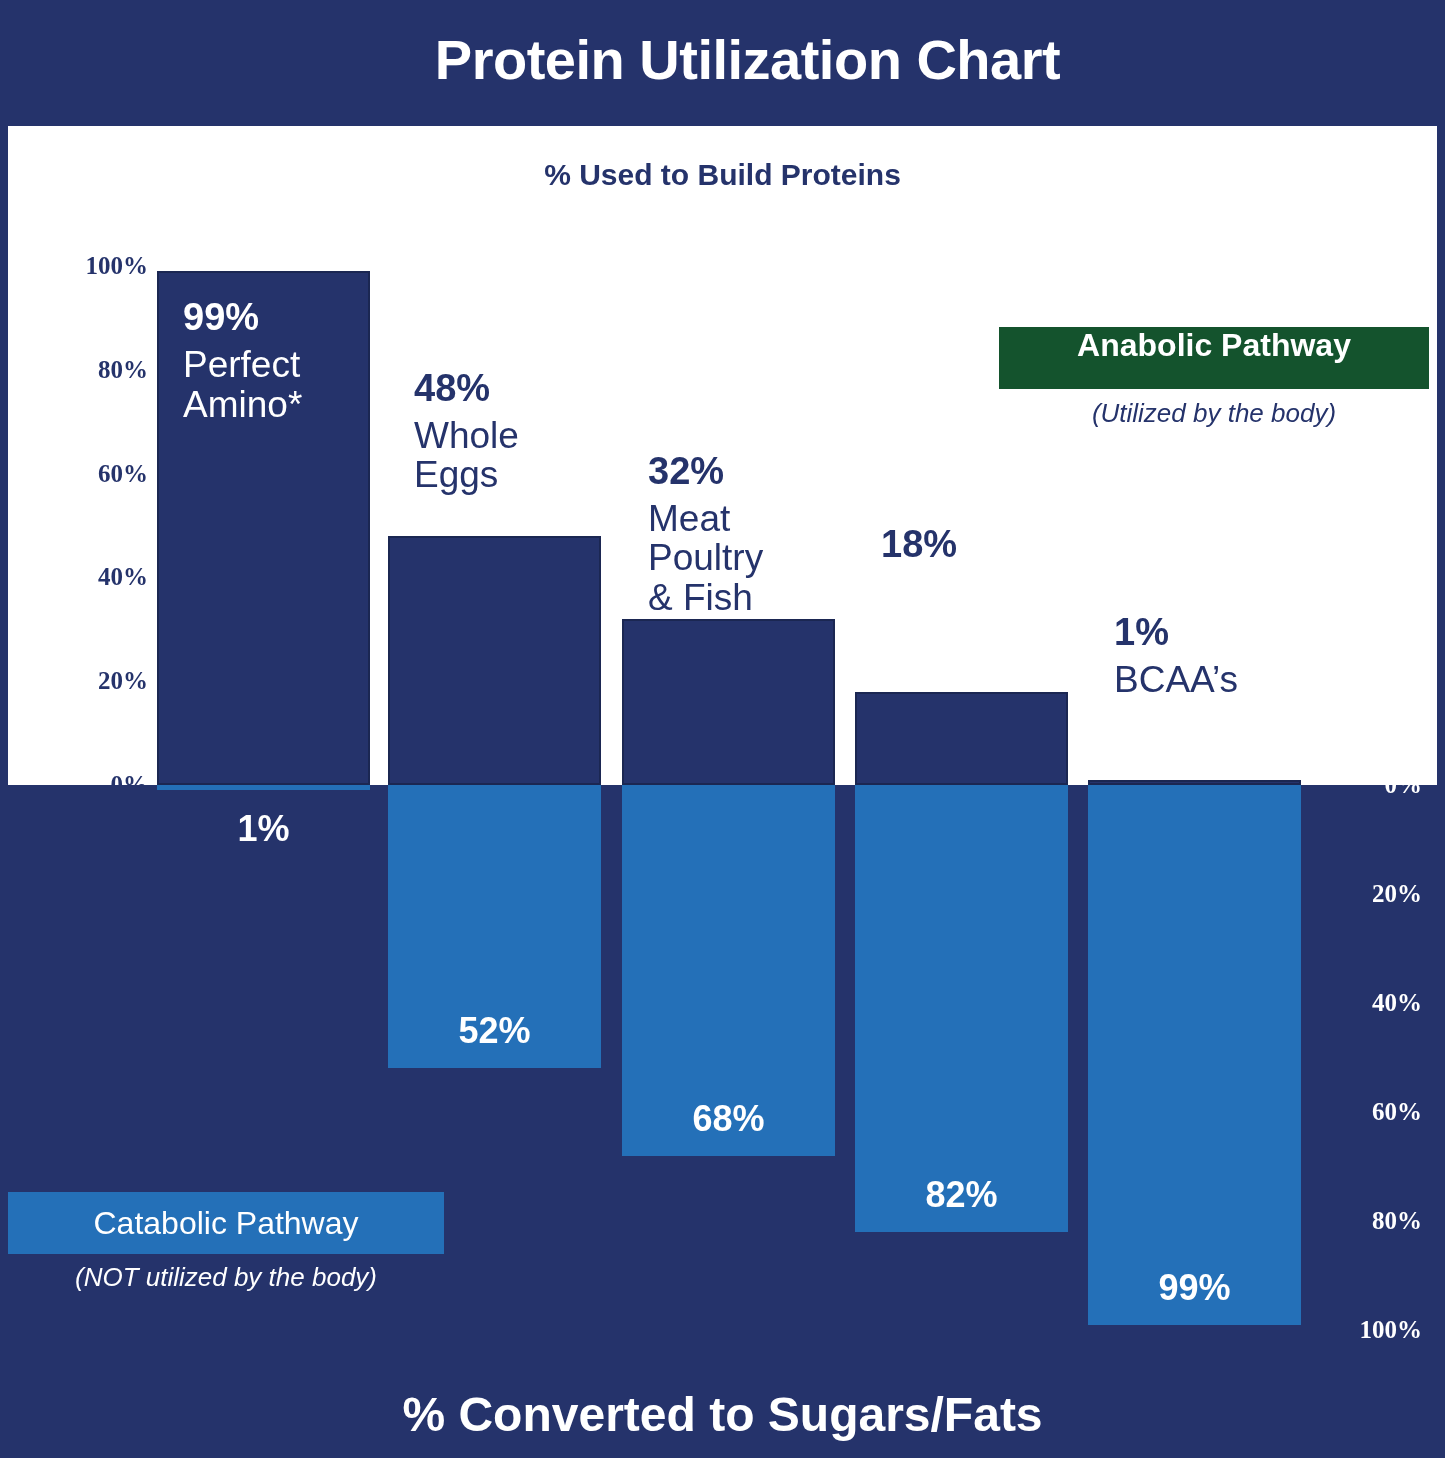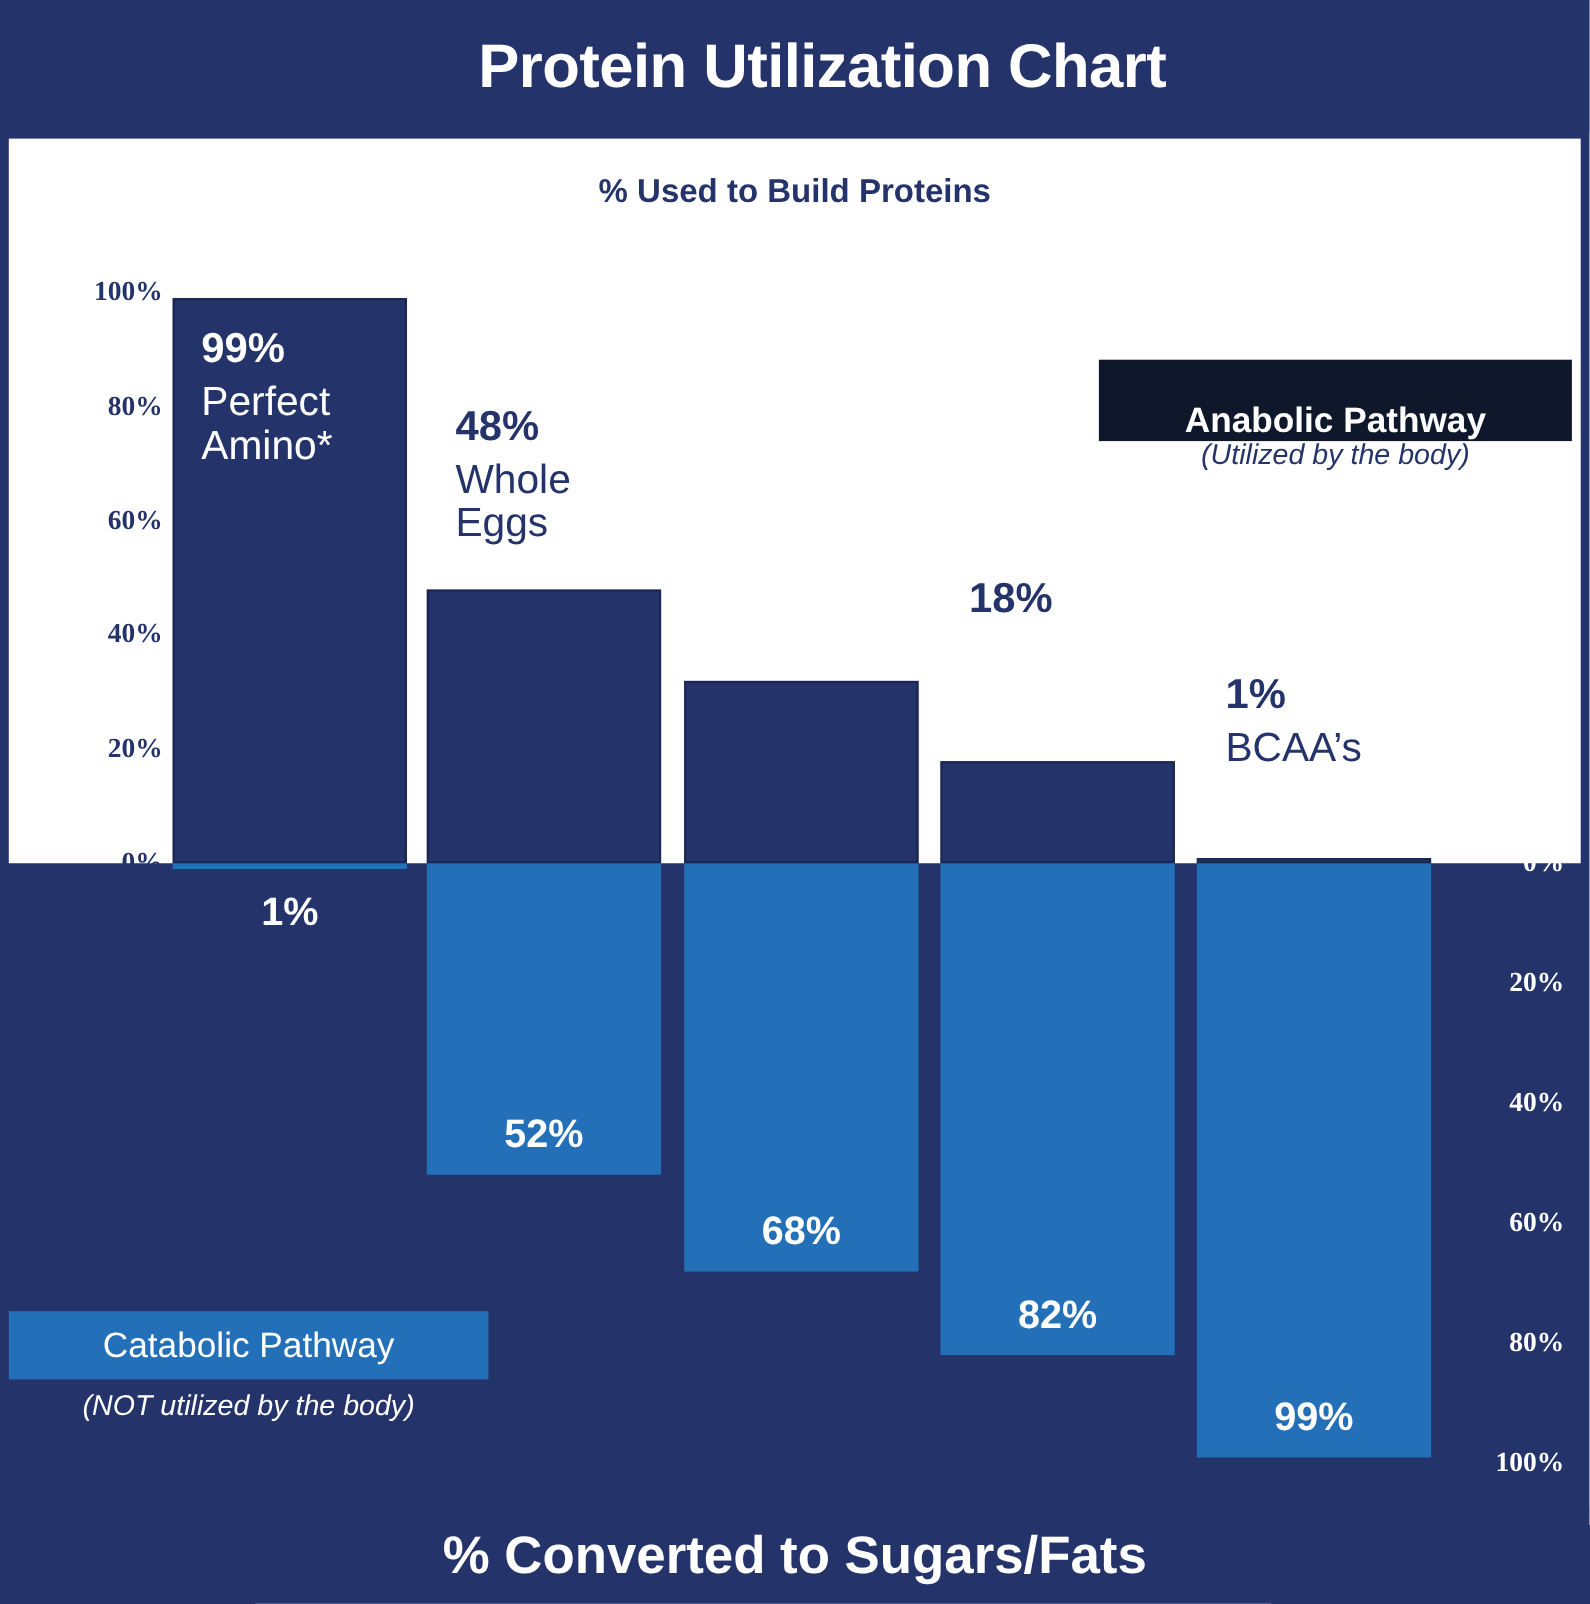--- a/index.html
+++ b/index.html
@@ -124,23 +124,23 @@
     text-align:center;
     color:#ffffff;
     font-size:36px;
     font-weight:bold;
   }
 
   
   #anabolic-box{
     position:absolute;
     left:999px; top:327px;
-    width:430px; height:74px;
-    background:#0f172a;
-    display:flex; align-items:flex-end; justify-content:center;
+    width:430px; height:62px;
+    background:#14532d;
+    display:flex; align-items:flex-start; justify-content:center;
   }
   #anabolic-box span{
     color:#ffffff; font-size:32px; font-weight:bold; white-space:nowrap;
   }
   #anabolic-note{
     position:absolute;
     left:999px; top:398px; width:430px;
     text-align:center;
     color:#25336B;
     font-size:26px;
@@ -227,20 +227,26 @@
         <div class="bar-toplabel" style="top: 367.88px;">
           <span class="bar-pct">48%</span>
           <span class="bar-name">Whole
 Eggs</span>
         </div>
         <div class="bar-bottomlabel" style="top: 1010.4px;">52%</div>
       </div>
       <div class="bar-group" style="left: 622px; width: 213px;">
         <div class="bar-up" style="top: 618.92px; height: 166.08px;"></div>
         <div class="bar-down" style="top: 785px; height: 370.6px;"></div>
+        <div class="bar-toplabel" style="top: 450.92px;">
+          <span class="bar-pct">32%</span>
+          <span class="bar-name">Meat
+Poultry
+&amp; Fish</span>
+        </div>
         <div class="bar-bottomlabel" style="top: 1097.6px;">68%</div>
       </div>
       <div class="bar-group" style="left: 855px; width: 213px;">
         <div class="bar-up" style="top: 691.58px; height: 93.42px;"></div>
         <div class="bar-down" style="top: 785px; height: 446.9px;"></div>
         <div class="bar-toplabel" style="top: 523.58px;">
           <span class="bar-pct">18%</span>
         </div>
         <div class="bar-bottomlabel" style="top: 1173.9px;">82%</div>
       </div>

